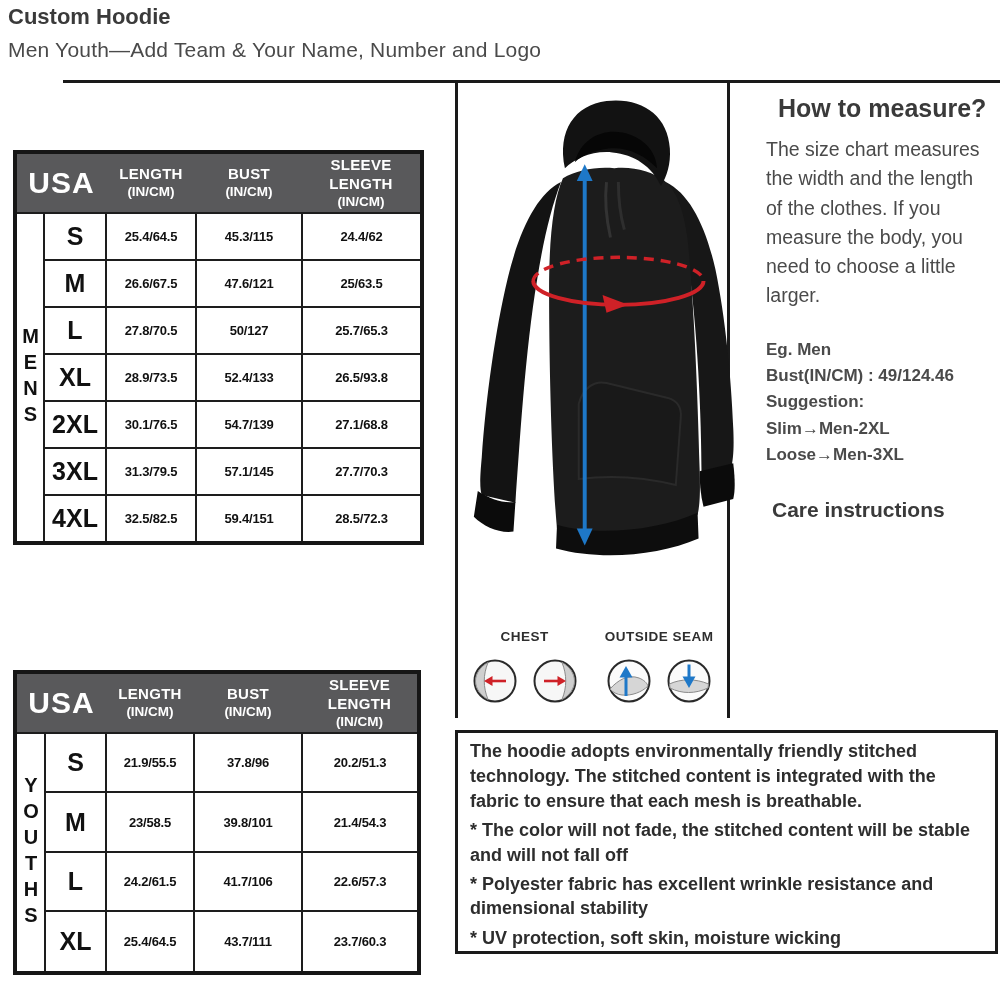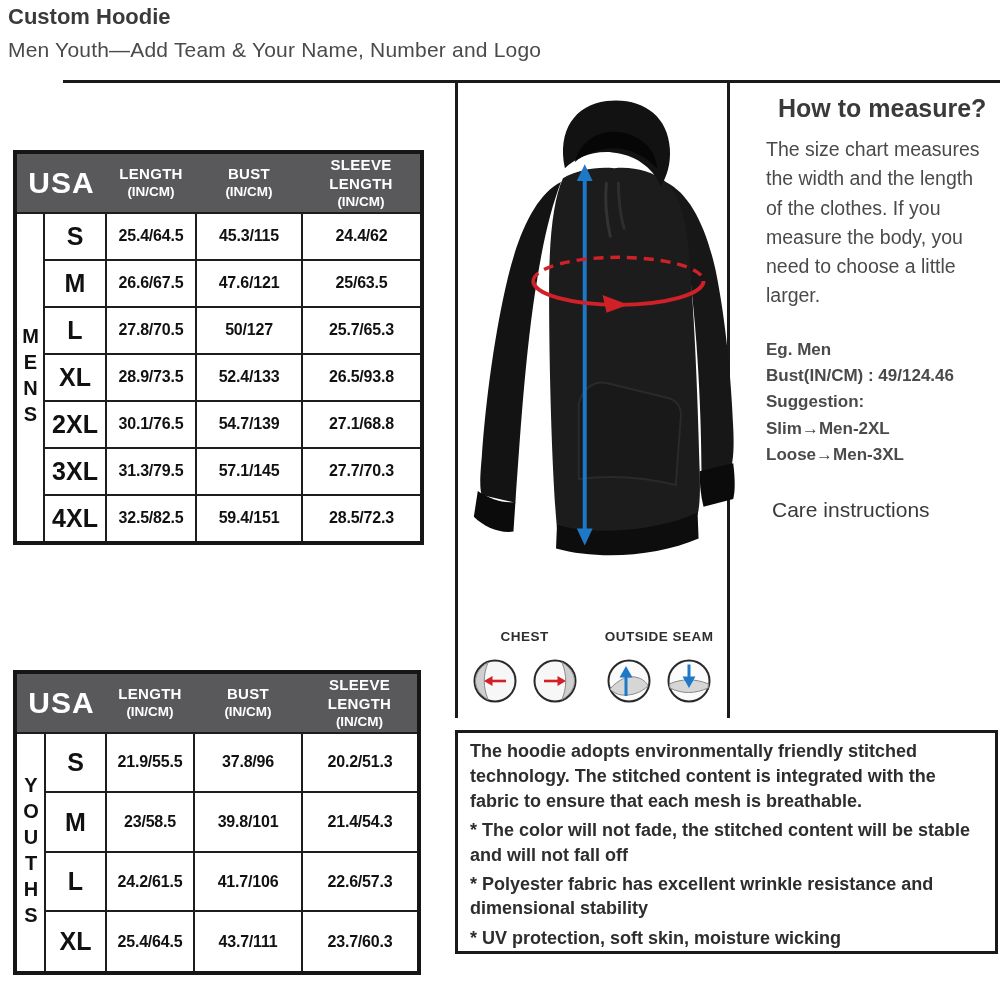--- a/index.html
+++ b/index.html
@@ -27,30 +27,30 @@
   
   table.size-table{position:absolute;border-collapse:collapse;table-layout:fixed;background:#fff;border:4px solid #161616;}
   #mens-table{left:13px;top:150px;width:411px;height:395px;}
   #youths-table{left:13px;top:670px;width:408px;height:305px;}
   table.size-table th{background:var(--table-header-bg);color:#fff;vertical-align:middle;padding:2px 0;border:0;}
   table.size-table .usa-cell{font-size:30px;font-weight:700;letter-spacing:1px;}
   table.size-table .col-title{font-size:15px;font-weight:700;letter-spacing:.3px;line-height:1.25;}
   table.size-table .col-sub{font-size:13.5px;font-weight:700;line-height:1.2;}
   table.size-table td{border:2px solid #1d1d1d;text-align:center;vertical-align:middle;background:#fff;}
   table.size-table td.size-cell{font-size:25px;font-weight:700;color:#111;}
-  table.size-table td.val-cell{font-size:16px;font-weight:700;color:#111;letter-spacing:-0.2px;}
+  table.size-table td.val-cell{font-size:13px;font-weight:700;color:#111;letter-spacing:-0.2px;}
   table.size-table td.vlabel{writing-mode:vertical-rl;text-orientation:upright;font-size:20px;font-weight:700;letter-spacing:4px;color:#111;border-left:0;}
   #mens-table thead th{height:57px;}
   #youths-table thead th{height:55px;}
 
   
   .measure-heading{font-size:25px;font-weight:700;color:#3a3a3a;margin:6px 0 12px 14px;}
   .measure-body{font-size:19.5px;line-height:1.5;color:#4a4a4a;font-weight:500;margin-left:2px;width:228px;}
   .sizing-example{white-space:pre-line;font-size:17px;font-weight:700;color:#4a4a4a;line-height:1.55;margin:26px 0 0 2px;}
-  .care-heading{font-size:21px;font-weight:400;color:#3a3a3a;margin:30px 0 4px 8px;}
+  .care-heading{font-size:21px;font-weight:700;color:#3a3a3a;margin:30px 0 4px 8px;}
   .care-item{font-size:19.5px;font-weight:500;color:#424242;line-height:1.35;margin:2px 0;}
 
   
   .features-intro{font-size:18px;font-weight:700;color:#2d2d2d;line-height:1.38;}
   .feature-item{font-size:18px;font-weight:700;color:#2d2d2d;line-height:1.35;margin-top:5px;}
 
   
   .hoodie-figure{display:block;margin:8px auto 0 auto;}
   .icons-row{position:absolute;left:0;bottom:14px;width:100%;display:flex;justify-content:space-around;align-items:flex-start;}
   .icon-group{display:flex;flex-direction:column;align-items:center;}

